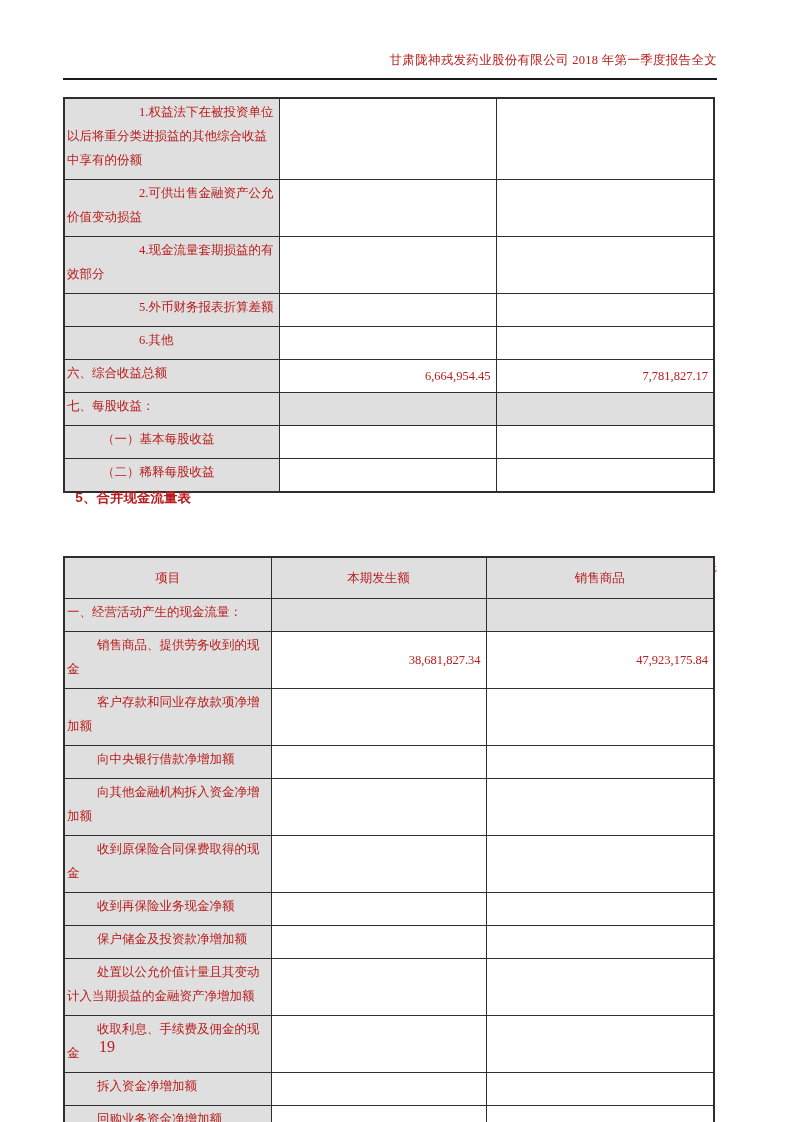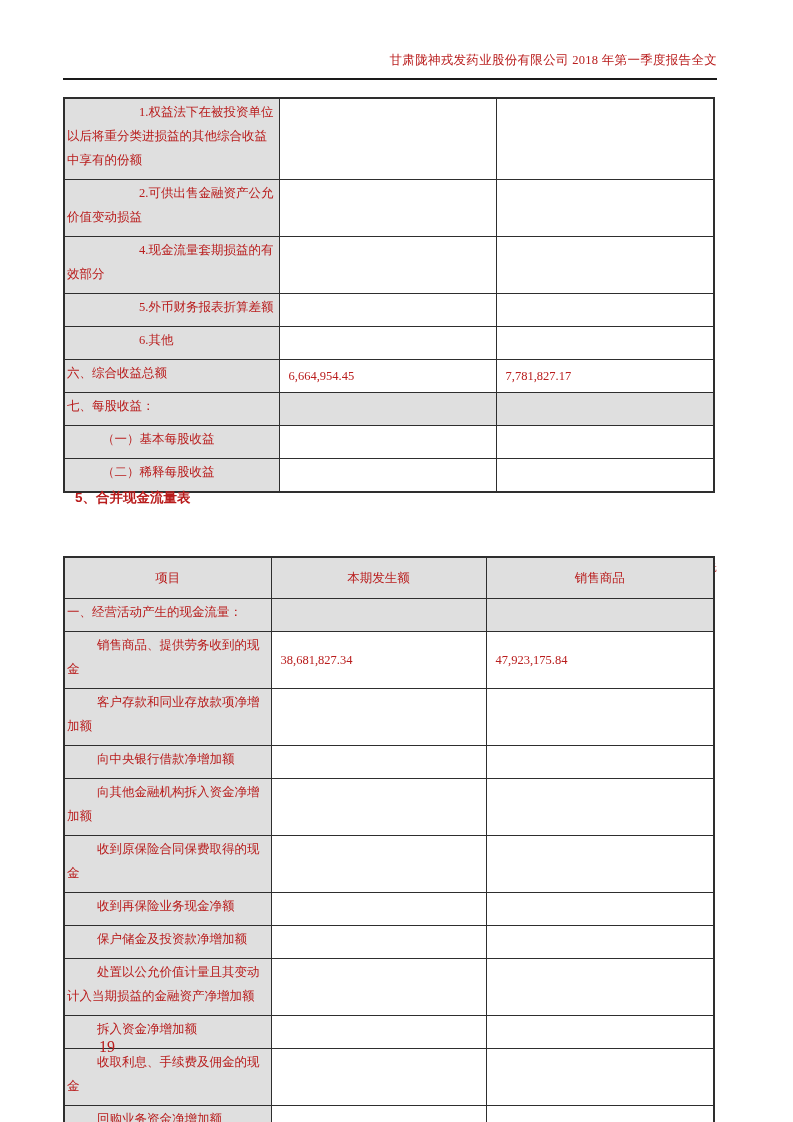--- a/index.html
+++ b/index.html
@@ -37,37 +37,37 @@
     overflow:hidden;
   }
   table.fin{border:2px solid #2e2e2e;}
   td.lbl{
     background:#dfdfdf;
     text-align:left;
     padding:1px 4px 7px 2px;
     white-space:pre-line;
   }
   td.val{
-    text-align:left;
-    padding:1px 5px 1px 9px;
+    text-align:right;
+    padding:1px 5px 1px 2px;
     background:#ffffff;
   }
   tr.grey-row td{background:#dfdfdf;}
   tr.head-row th{
     background:#dfdfdf;text-align:center;padding:8px 2px;
   }
   
   .s-hang {text-indent:72px;}
   .s-flush{text-indent:0;margin-left:34px;}
   .s-sub  {text-indent:35px;}
   .s-item {text-indent:30px;}
   
   .section-heading{
     position:absolute;top:489px;left:75px;
-    font-family:Liberation Sans, sans-serif;
+    font-family:Liberation Mono, monospace;
     font-weight:700;font-size:13.5px;
   }
   .unit-label{
     position:absolute;top:561px;left:63px;width:654px;
     text-align:right;font-size:10px;
   }
   
   .page-number{
     position:absolute;top:1038px;left:63px;width:651px;
     text-align:left;font-size:16px;margin-left:36px;
@@ -201,26 +201,26 @@
           <td class="val"></td>
           <td class="val"></td>
         </tr>
         <tr>
           <td class="lbl s-item">处置以公允价值计量且其变动
 计入当期损益的金融资产净增加额</td>
           <td class="val"></td>
           <td class="val"></td>
         </tr>
         <tr>
+          <td class="lbl s-item">收取利息、手续费及佣金的现金</td>
+          <td class="val"></td>
+          <td class="val"></td>
+        </tr>
+        <tr>
           <td class="lbl s-item">拆入资金净增加额</td>
-          <td class="val"></td>
-          <td class="val"></td>
-        </tr>
-        <tr>
-          <td class="lbl s-item">收取利息、手续费及佣金的现金</td>
           <td class="val"></td>
           <td class="val"></td>
         </tr>
         <tr>
           <td class="lbl s-item">回购业务资金净增加额</td>
           <td class="val"></td>
           <td class="val"></td>
         </tr>
         <tr>
           <td class="lbl s-item">收到的税费返还</td>

